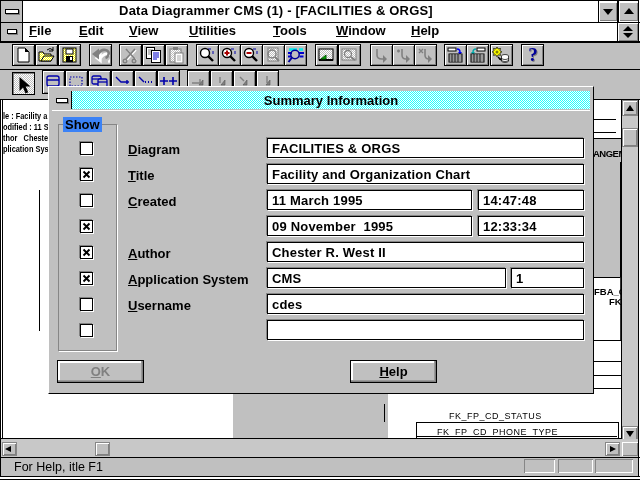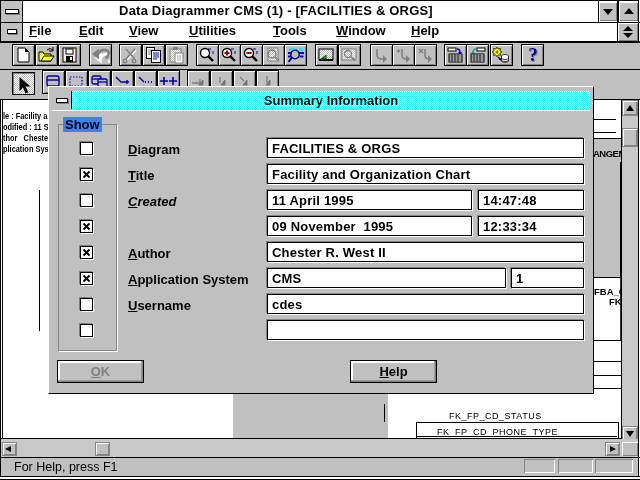--- a/index.html
+++ b/index.html
@@ -377,21 +377,21 @@
 <div class="abs" style="left:1px;top:439px;width:637px;height:18px;background:#c8c8c8"></div>
 <div class="abs bevel" style="left:2px;top:442px;width:15px;height:14px;border:1px solid #868686;box-sizing:border-box;"></div>
 <div class="abs" style="left:5px;top:446px;width:0;height:0;border-top:3px solid transparent;border-bottom:3px solid transparent;border-right:6px solid #000;"></div>
 <div class="abs bevel" style="left:95px;top:442px;width:15px;height:14px;border:1px solid #868686;box-sizing:border-box;"></div>
 <div class="abs bevel" style="left:605px;top:442px;width:15px;height:14px;border:1px solid #868686;box-sizing:border-box;"></div>
 <div class="abs" style="left:610px;top:446px;width:0;height:0;border-top:3px solid transparent;border-bottom:3px solid transparent;border-left:6px solid #000;"></div>
 <div class="abs bevel" style="left:622px;top:442px;width:16px;height:14px;"></div>
 
 <div class="abs blk" style="left:0;top:457px;width:640px;height:1px"></div>
 <div class="abs" style="left:1px;top:458px;width:637px;height:18px;background:#c0c0c0"></div>
-<div class="abs" style="left:14px;top:460px;font:12.5px 'Liberation Sans',sans-serif;">For Help, press F1</div>
+<div class="abs" style="left:14px;top:460px;font:12.5px 'Liberation Sans',sans-serif;">For Help, itle F1</div>
 <div class="abs" style="left:524px;top:459px;width:31px;height:14px;box-shadow:inset 1px 1px 0 #868686,inset -1px -1px 0 #fff;"></div>
 <div class="abs" style="left:558px;top:459px;width:35px;height:14px;box-shadow:inset 1px 1px 0 #868686,inset -1px -1px 0 #fff;"></div>
 <div class="abs" style="left:595px;top:459px;width:38px;height:14px;box-shadow:inset 1px 1px 0 #868686,inset -1px -1px 0 #fff;"></div>
 <div class="abs blk" style="left:0;top:476px;width:640px;height:1px"></div>
 <div class="abs wht" style="left:0;top:477px;width:640px;height:2px"></div>
 <div class="abs blk" style="left:0;top:479px;width:640px;height:1px"></div>
 
 <div id="dlg" class="abs" style="left:48px;top:86px;width:546px;height:308px;background:#c0c0c0;border-left:1px solid #fff;border-top:1px solid #fff;border-right:1px solid #000;border-bottom:1px solid #000;box-sizing:border-box;z-index:10;">
 
   <div class="abs sys" style="left:3px;top:4px;width:19px;height:18px;border-right:1px solid #000;"></div>
@@ -423,28 +423,28 @@
   <div class="cb" style="left:31px;top:185px;">
       <svg width="11" height="11">
         <path d="M2.5 2.5 L8.5 8.5 M8.5 2.5 L2.5 8.5" stroke="#000" stroke-width="1.9"></path>
       </svg>
     </div>
   <div class="cb" style="left:31px;top:211px;"></div>
   <div class="cb" style="left:31px;top:237px;"></div>
 
   <div class="lbl" style="left:79px;top:55px;"><u>D</u>iagram</div>
   <div class="lbl" style="left:79px;top:81px;"><u>T</u>itle</div>
-  <div class="lbl" style="left:79px;top:107px;font-style:italic;"><u>C</u>reated</div>
+  <div class="lbl" style="left:79px;top:107px;"><u>C</u>reated</div>
   <div class="lbl" style="left:79px;top:159px;"><u>A</u>uthor</div>
   <div class="lbl" style="left:79px;top:185px;"><u>A</u>pplication System</div>
   <div class="lbl" style="left:79px;top:211px;"><u>U</u>sername</div>
 
   <div class="fld" style="left:218px;top:51px;width:311px;height:16px;">FACILITIES &amp; ORGS</div>
   <div class="fld" style="left:218px;top:77px;width:311px;height:16px;">Facility and Organization Chart</div>
-  <div class="fld" style="left:218px;top:103px;width:199px;height:16px;">11 April 1995</div>
+  <div class="fld" style="left:218px;top:103px;width:199px;height:16px;">11 March 1995</div>
   <div class="fld" style="left:429px;top:103px;width:100px;height:16px;">14:47:48</div>
   <div class="fld" style="left:218px;top:129px;width:199px;height:16px;">09 November&nbsp; 1995</div>
   <div class="fld" style="left:429px;top:129px;width:100px;height:16px;">12:33:34</div>
   <div class="fld" style="left:218px;top:155px;width:311px;height:16px;">Chester R. West II</div>
   <div class="fld" style="left:218px;top:181px;width:233px;height:16px;">CMS</div>
   <div class="fld" style="left:462px;top:181px;width:67px;height:16px;">1</div>
   <div class="fld" style="left:218px;top:207px;width:311px;height:16px;">cdes</div>
   <div class="fld" style="left:218px;top:233px;width:311px;height:16px;"></div>
 
   <div class="btn" style="left:8px;top:273px;color:#808080;"><u>O</u>K</div>

